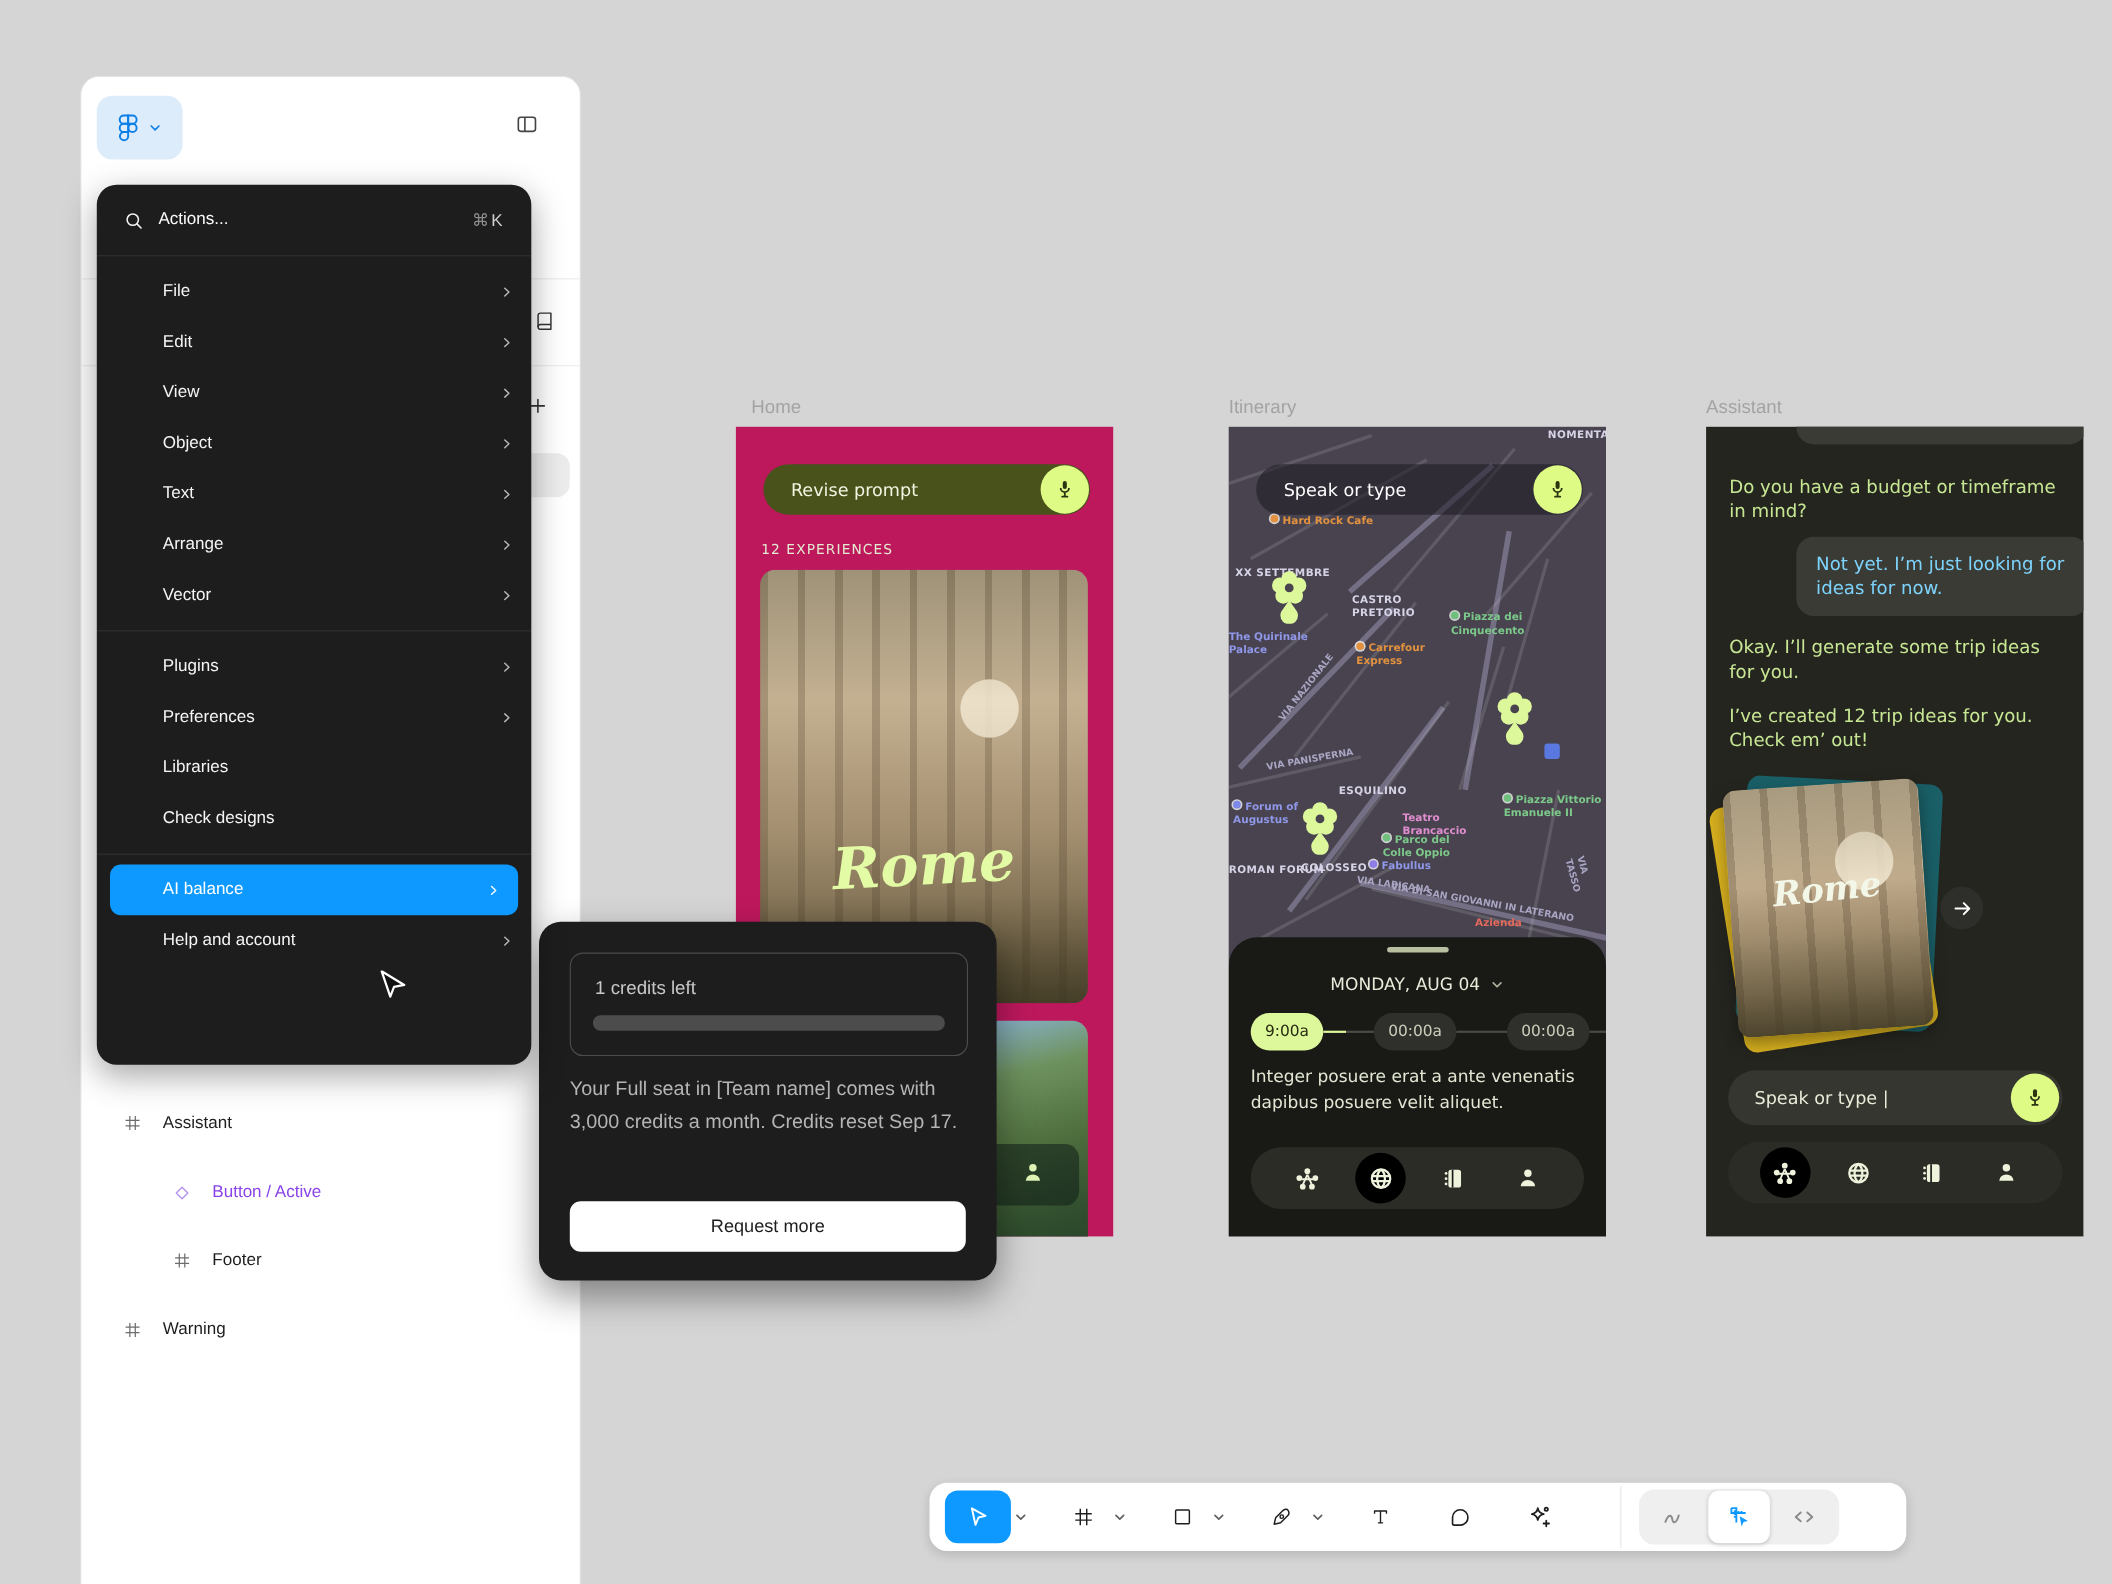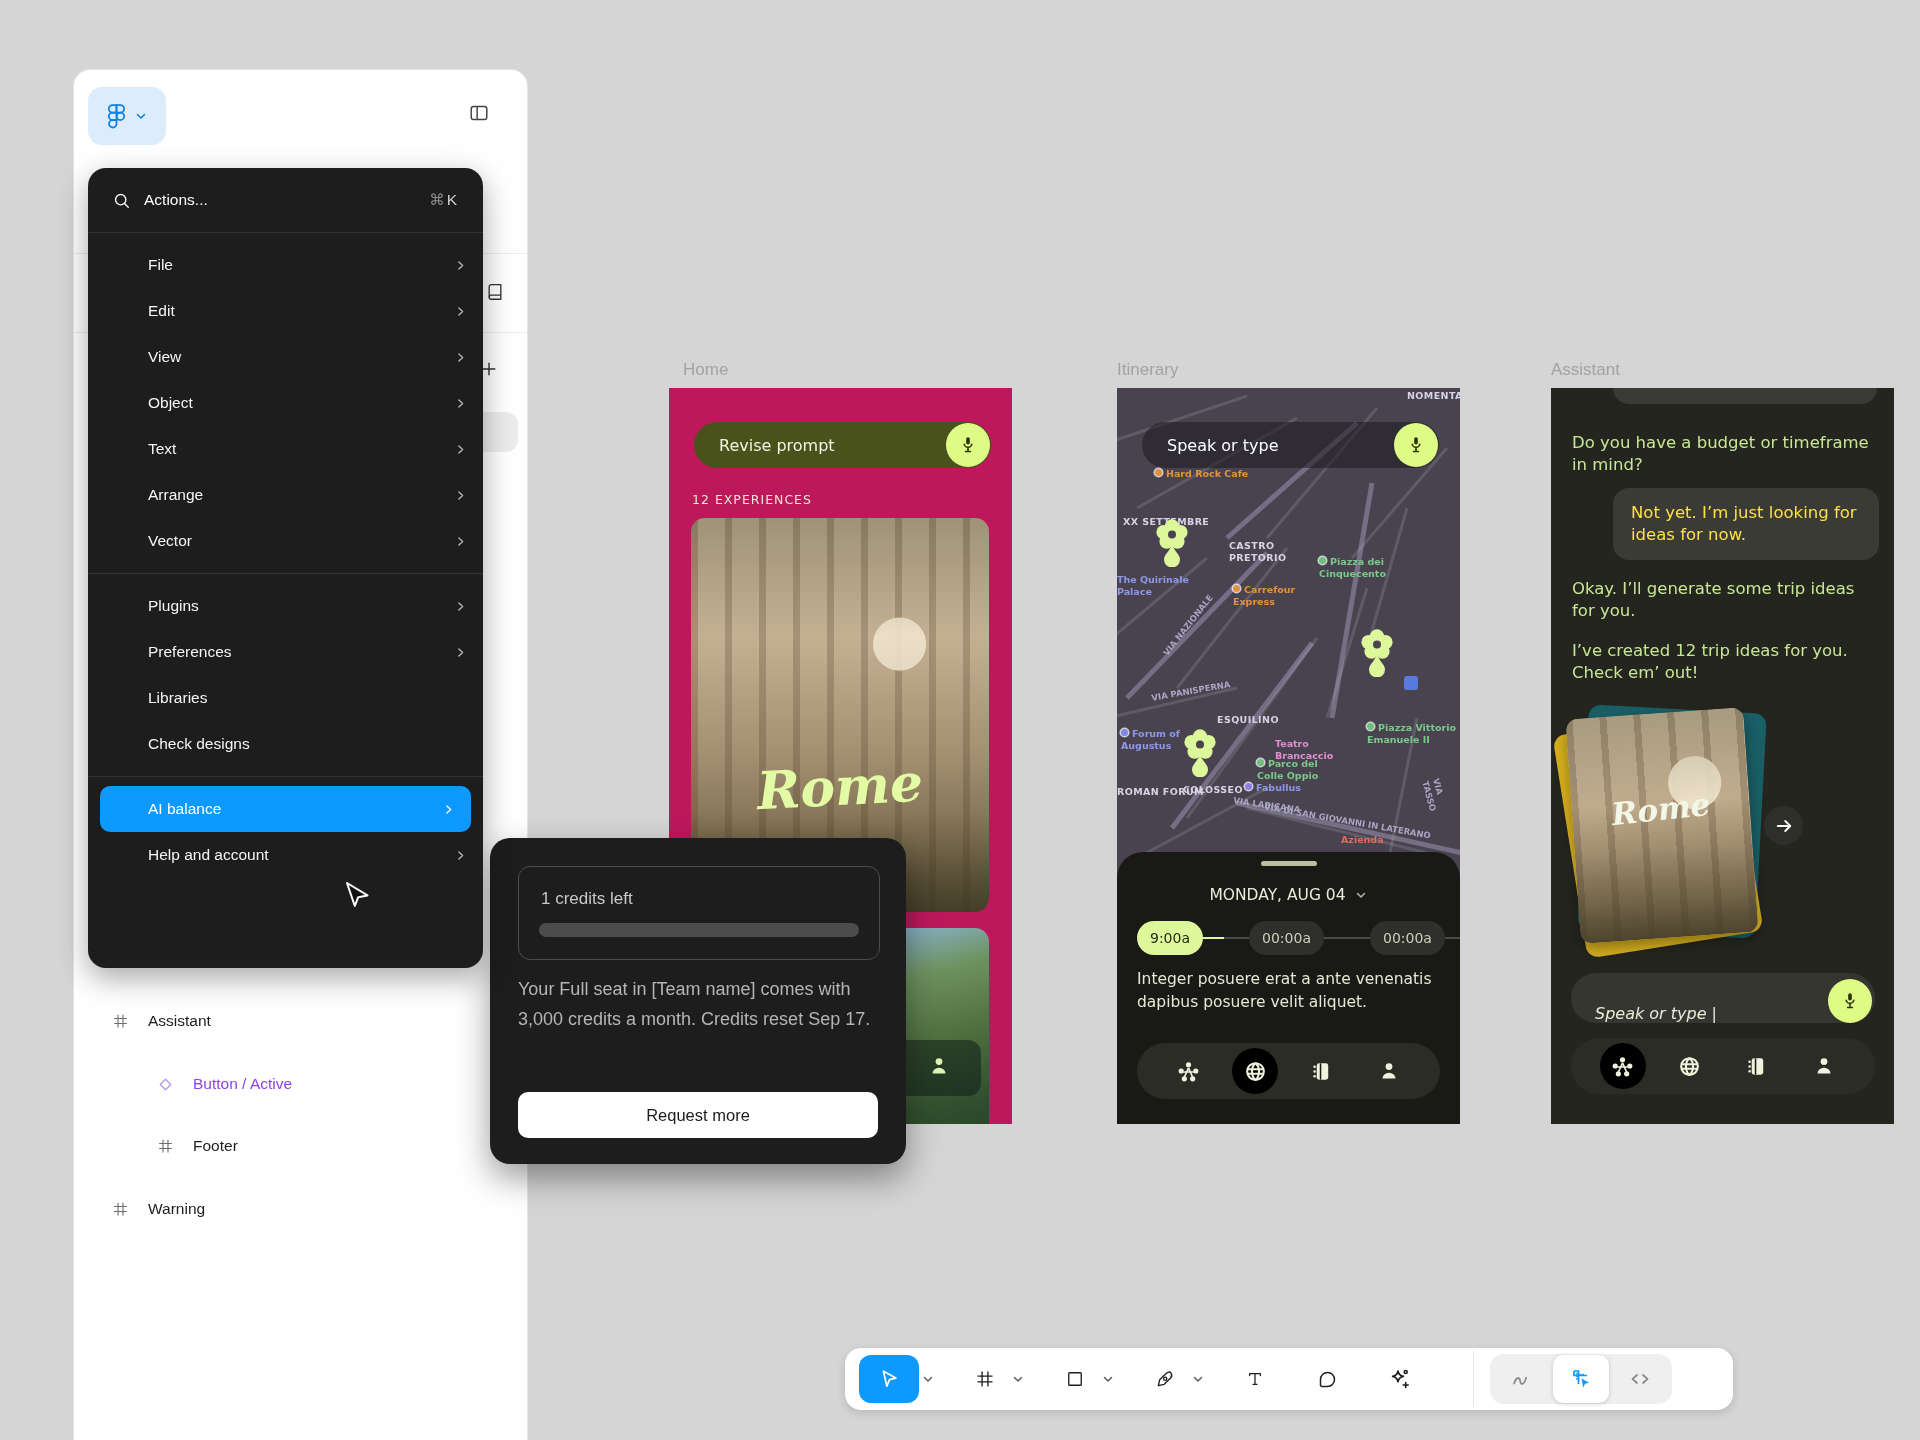--- a/index.html
+++ b/index.html
@@ -99,34 +99,34 @@
   .tl-conn.half{background:linear-gradient(90deg,#ddf79b 0 45%,#4a4b45 45%);}
   #itin-desc{position:absolute;left:20px;top:116px;width:300px;color:#e3e8d4;font-size:15.5px;line-height:23px;}
   .phone-nav{position:absolute;height:56px;border-radius:28px;background:#2b2c26;display:flex;
              align-items:center;justify-content:space-around;padding:0 18px;}
   .nav-ico{width:46px;height:46px;border-radius:50%;display:flex;align-items:center;justify-content:center;color:#eef3dc;}
   .nav-ico.active{background:#000;}
   #itin-nav{left:20px;top:191px;width:267px;}
   
   #f-assist{left:1551px;background:#24251f;color:#e8ecdc;}
   .msg-a{position:absolute;left:21px;width:300px;color:#c8e794;font-size:16.5px;line-height:22px;}
-  .msg-u{position:absolute;background:#3a3b35;border-radius:16px;color:#fde047;font-size:16.5px;line-height:22px;padding:14px 18px;}
+  .msg-u{position:absolute;background:#3a3b35;border-radius:16px;color:#7dd3fc;font-size:16.5px;line-height:22px;padding:14px 18px;margin-left:20px;}
   #bubble-cut{left:62px;top:-26px;width:228px;border-radius:0 0 16px 16px;padding-top:6px;text-align:center;}
   #bubble-2{left:62px;top:100px;width:230px;}
   #assist-stack{position:absolute;left:22px;top:325px;width:178px;height:225px;}
   .stack-card{position:absolute;border-radius:12px;}
   #stack-teal{left:10px;top:-4px;width:178px;height:225px;background:#1a5f66;transform:rotate(3deg);}
   #stack-yellow{left:-4px;top:8px;width:178px;height:225px;background:#d7b01f;transform:rotate(-9deg);}
   #stack-main{left:0;top:0;width:178px;height:225px;transform:rotate(-4deg);overflow:hidden;box-shadow:0 6px 14px rgba(0,0,0,.35);}
   #stack-main .shade{position:absolute;inset:0;background:linear-gradient(180deg,rgba(20,25,5,.2),rgba(20,25,5,0) 40%,rgba(20,25,5,.35));}
   #stack-main .dest{position:absolute;left:0;right:0;top:78px;text-align:center;font-size:31px;color:#f3f7e8;transform:rotate(-2deg);}
   #assist-arrow{position:absolute;left:213px;top:418px;width:39px;height:39px;border-radius:50%;background:#2e2f2a;
                 display:flex;align-items:center;justify-content:center;color:#fff;}
   #assist-input{position:absolute;left:20px;top:585px;width:304px;height:50px;border-radius:25px;background:#35362f;
-                display:flex;align-items:flex-end;font-style:italic;}
+                display:flex;align-items:center;}
   #assist-input .itext{margin-left:24px;flex:1;font-size:16px;color:#e8ecd9;}
   #assist-input .mic-btn{margin-right:3px;}
   #assist-nav{left:20px;top:650px;width:268px;}
   
   #toolbar{position:absolute;left:845px;top:1348px;width:888px;height:62px;background:#fff;border-radius:16px;
            box-shadow:0 3px 10px rgba(0,0,0,.14);display:flex;align-items:center;padding:0;z-index:3;}
   .tool{width:48px;height:48px;border-radius:12px;display:flex;align-items:center;justify-content:center;color:#1e1e1e;flex:none;}
   .tool.active{background:#0d99ff;color:#fff;width:60px;}
   .tool-chevron{width:18px;height:48px;display:flex;align-items:center;justify-content:center;color:#5f5f5f;flex:none;}
   .tgap{width:24px;flex:none;}

